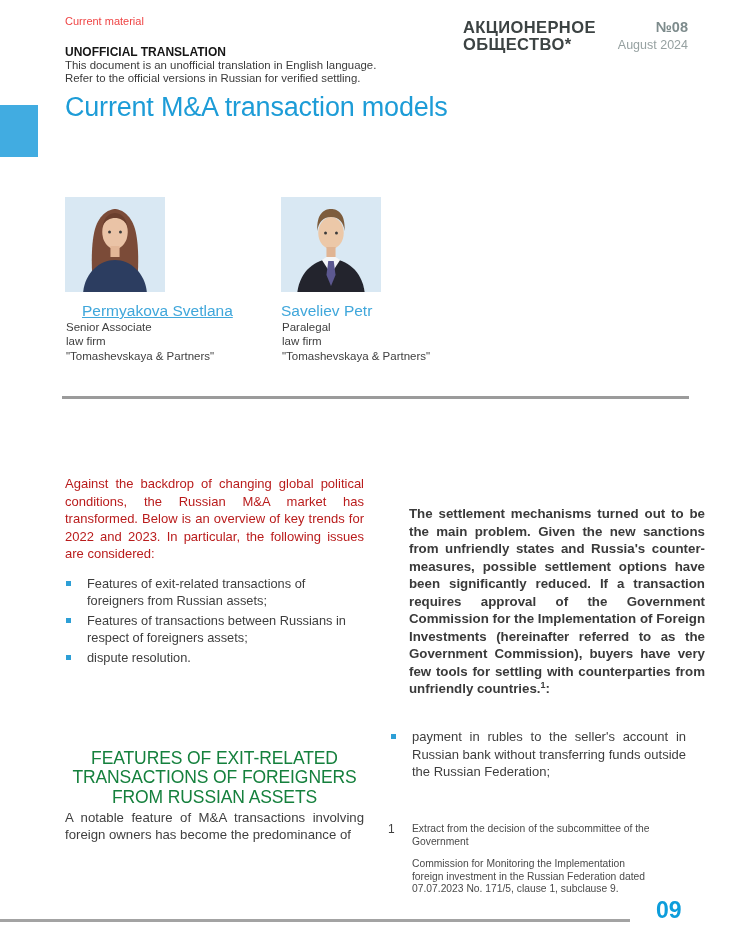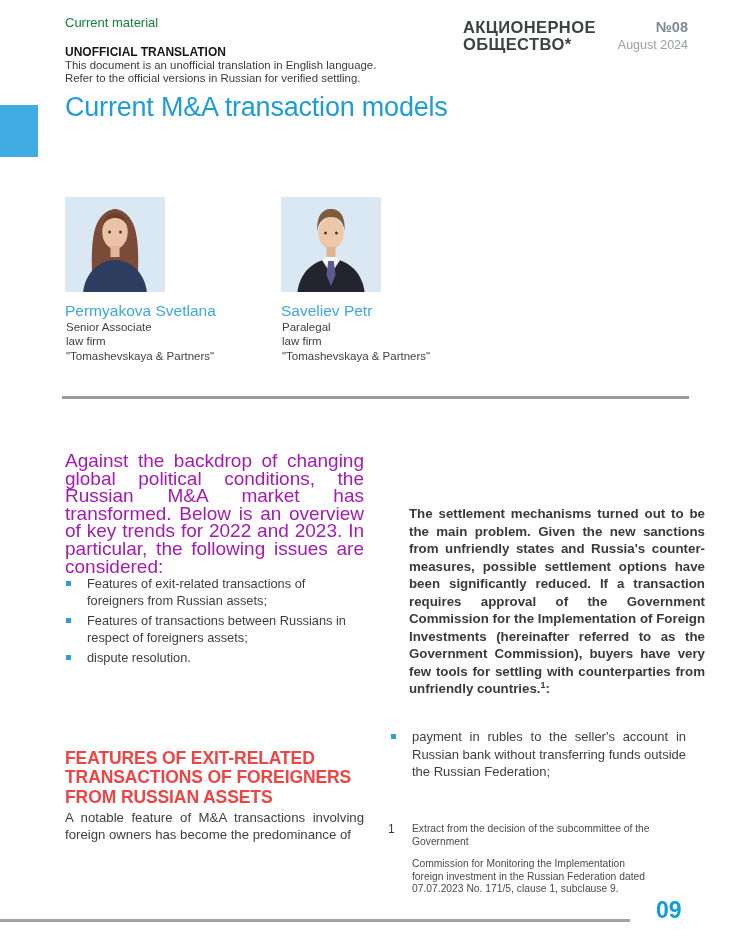--- a/index.html
+++ b/index.html
@@ -2,52 +2,52 @@
 <html><head>
 <meta charset="utf-8">
 <style>
   html,body{margin:0;padding:0;background:#e8e8e8;}
   .page{
     position:relative;width:748px;height:951px;background:#ffffff;
     font-family:"Liberation Sans",sans-serif;color:#3f3f3f;overflow:hidden;
     margin:0 auto;
   }
   .abs{position:absolute;}
-  .kicker{left:65px;top:15px;font-size:13px;color:#15803d;}
+  .kicker{left:65px;top:15px;font-size:11px;color:#ef4444;}
   .logo{left:456px;top:19px;font-size:16.5px;font-weight:700;color:#3c4343;
         line-height:16.5px;letter-spacing:0.4px;margin-left:7px;}
   .issue-block{right:60px;top:19px;text-align:right;}
   .issue-number{font-size:14.5px;font-weight:700;color:#7d8b8c;}
   .issue-date{font-size:12.5px;color:#96a1a1;margin-top:3px;}
   .disclaimer{left:65px;top:45px;}
   .disclaimer-title{font-size:12px;font-weight:700;color:#161616;}
   .disclaimer-line{font-size:11.4px;color:#3a3a3a;line-height:11.5px;margin-top:1px;}
   .accent-square{left:0;top:105px;width:38px;height:52px;background:#41ace1;}
   .article-title{left:65px;top:92px;font-size:27px;font-weight:400;color:#1d9cd7;letter-spacing:-0.2px;}
   .author-photo{top:197px;width:100px;height:95px;overflow:hidden;}
   .photo-1{left:65px;} .photo-2{left:281px;}
   .author-name{top:302px;font-size:15.5px;color:#40a7db;}
-  .name-1{left:65px;} .name-2{left:281px;}
+  .name-1{left:82px;text-decoration:underline;} .name-2{left:281px;}
   .author-role{top:321px;font-size:11.5px;color:#404040;}
   .author-firmtype{top:335px;font-size:11.5px;color:#404040;}
   .author-firmname{top:350px;font-size:11.5px;color:#404040;}
   .col-a{left:66px;} .col-b{left:282px;}
   .divider{left:62px;top:396px;width:627px;height:2.5px;background:#9b9b9b;}
   .lcol{left:65px;width:299px;} .rcol{left:390px;width:296px;}
-  .body-par{font-size:19px;line-height:17.6px;text-align:justify;color:#a21caf;}
+  .body-par{font-size:13px;line-height:17.6px;text-align:justify;color:#b91c1c;margin-top:23px;}
   .intro{top:452px;}
   .rpar1{top:452px;}
   .bold-par{top:505px;font-size:13.3px;font-weight:700;line-height:17.5px;text-align:justify;color:#3a3a3a;margin-left:19px;}
   .bold-par sup{font-size:9px;font-weight:700;line-height:0;}
   .bullet-list{top:575px;}
   .bullet-item{position:relative;padding-left:22px;font-size:12.8px;line-height:17.4px;margin-bottom:2px;color:#3e3e3e;}
   .bullet-sq{position:absolute;left:1px;top:6px;width:5px;height:5px;background:#2d9fd6;}
   .r-bullet{top:728px;}
   .r-bullet .bullet-item{font-size:13px;line-height:17.6px;text-align:justify;margin-bottom:0;}
-  .section-heading{top:749px;font-size:17.5px;font-weight:700;color:#ef4444;line-height:19.3px;letter-spacing:-0.1px;}
+  .section-heading{top:749px;font-size:17.5px;font-weight:400;color:#15803d;line-height:19.3px;letter-spacing:-0.1px;text-align:center;}
   .section-intro{top:810px;font-size:13.2px;line-height:16.5px;text-align:justify;}
   .footnote-marker{left:388px;top:822px;font-size:12px;color:#3f3f3f;}
   .footnote{left:412px;top:823px;width:270px;font-size:10.3px;line-height:12.6px;color:#4a4a4a;}
   .footnote-first{margin-bottom:10px;}
   .footer-rule{left:0;top:919px;width:630px;height:3px;background:#a3a3a3;}
   .page-number{left:656px;top:897px;font-size:23px;font-weight:700;color:#0d9ddb;}
 </style>
 </head>
 <body>
 

